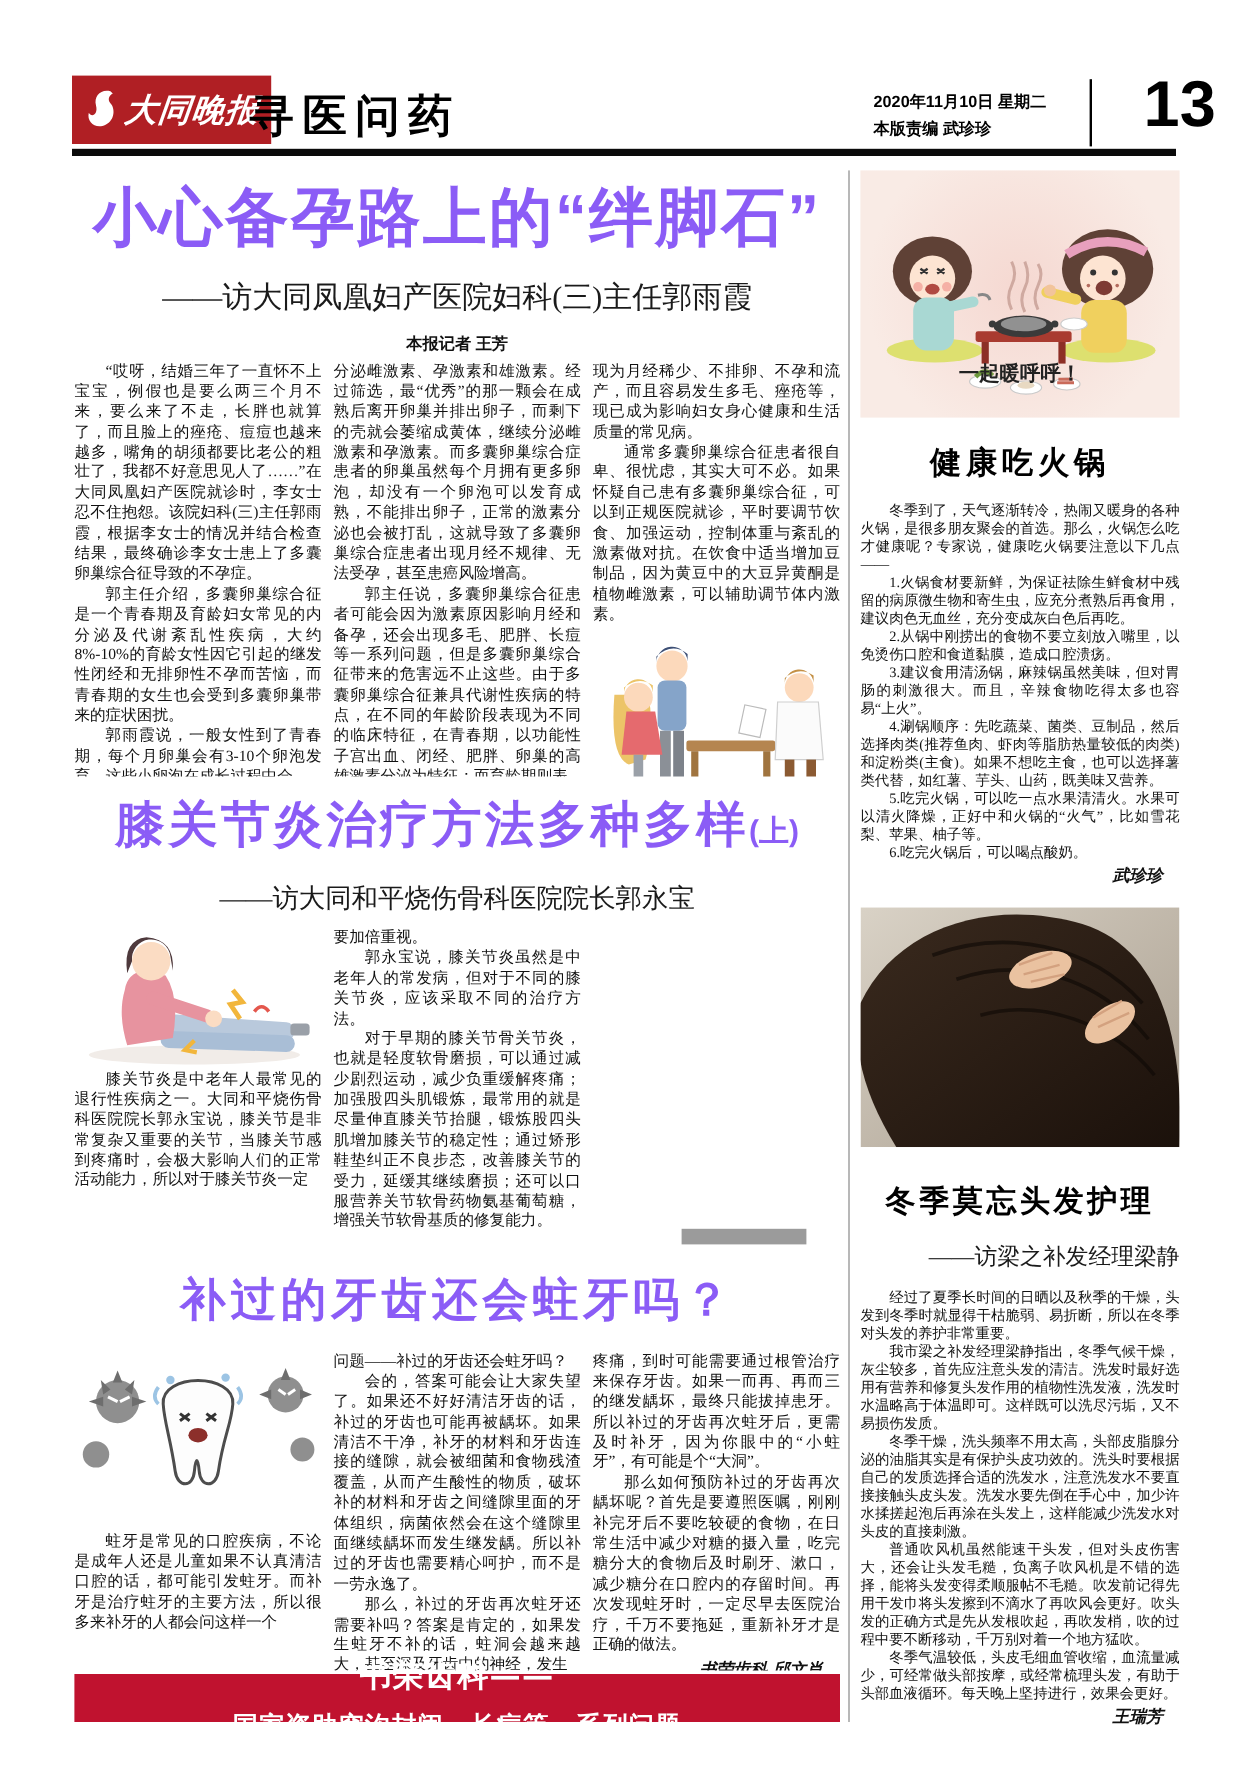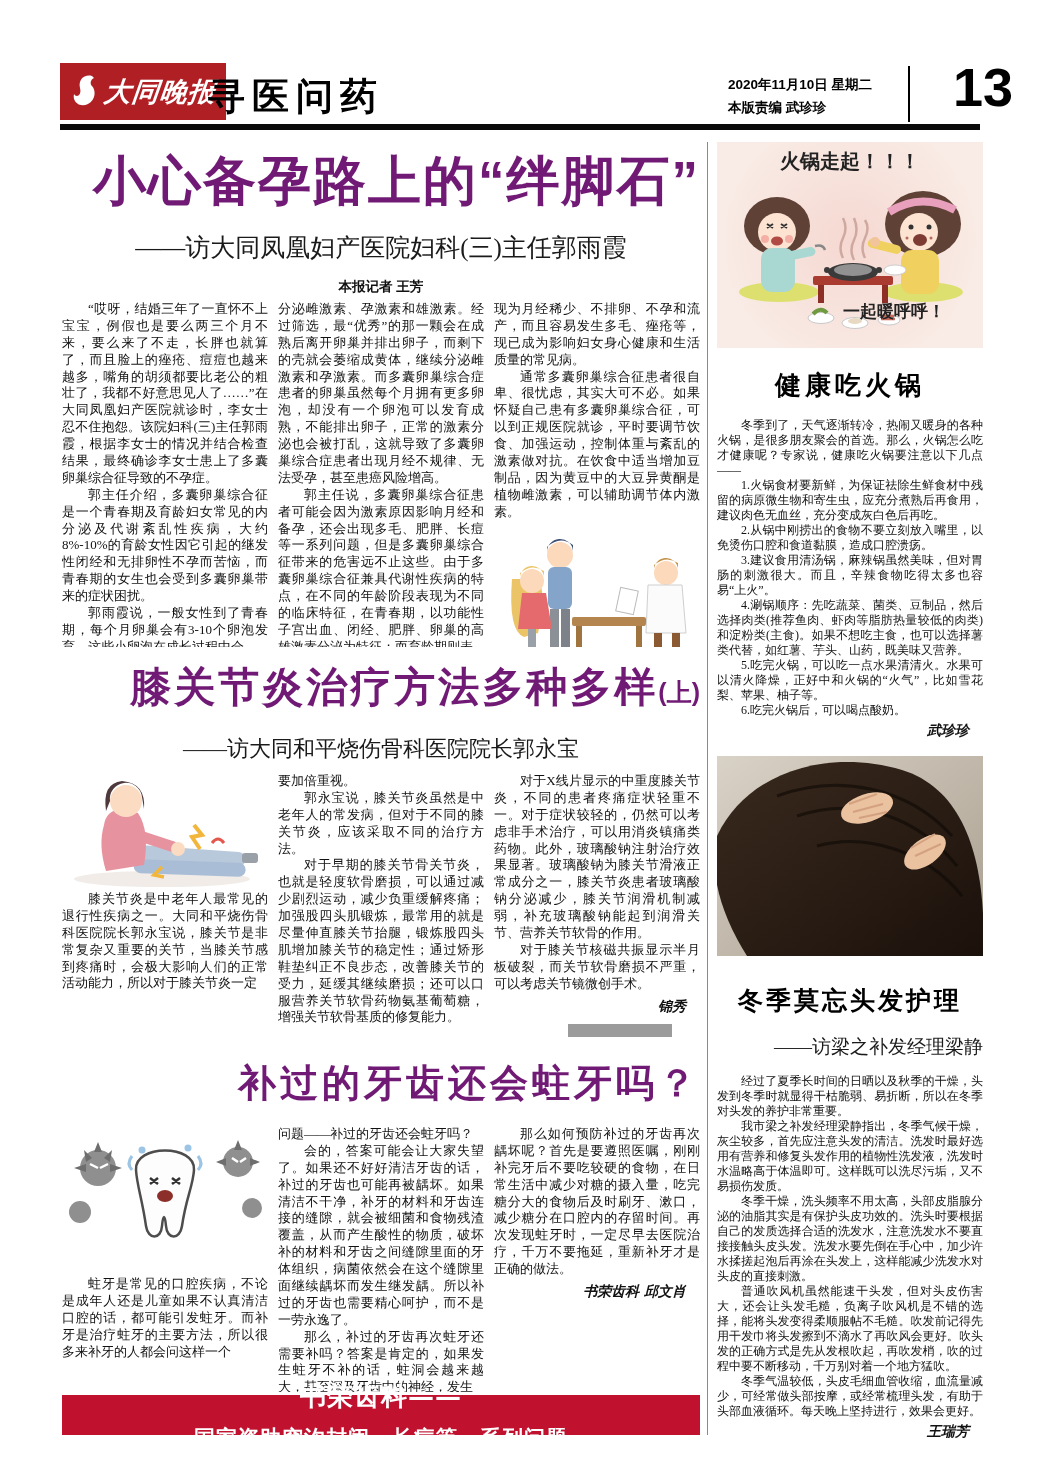--- a/index.html
+++ b/index.html
@@ -13,22 +13,22 @@
         font-size:27px;letter-spacing:1px;transform:skewX(-6deg);}
   .section-title{left:208px;top:72px;font-family:"Liberation Sans","DejaVu Sans",sans-serif;
         font-weight:900;font-size:37px;letter-spacing:7px;color:#000;}
   .dateblock{left:728px;top:74px;font-family:"Liberation Sans",sans-serif;font-weight:bold;
         font-size:13.5px;line-height:1.7;color:#000;}
   .pagenum-divider{left:908px;top:66px;width:2px;height:56px;background:#000;}
   .pagenum{left:920px;top:56px;font-family:"Liberation Sans",sans-serif;font-weight:900;font-size:54px;color:#000;margin-left:33px;}
   .header-rule{left:60px;top:124px;width:920px;height:6px;background:#0a0a0a;}
   .main-divider{left:707px;top:142px;width:1px;height:1293px;background:#8a8a8a;}
   
-  .atitle{left:62px;width:638px;text-align:right;font-family:"Liberation Sans","DejaVu Sans",sans-serif;
-        font-weight:900;color:#701a75;}
+  .atitle{left:62px;width:638px;text-align:center;font-family:"Liberation Sans","DejaVu Sans",sans-serif;
+        font-weight:900;color:#8b5cf6;}
   .asub{left:62px;width:638px;text-align:center;color:#1a1a1a;}
   .abody{left:62px;width:638px;display:flex;gap:10px;overflow:hidden;}
   .col{width:206px;font-size:13px;line-height:1.3;text-align:justify;overflow:hidden;}
   .col p{margin:0;text-indent:2em;}
   .col p.cont{text-indent:0;}
   .sig{text-align:right;padding-right:14px;font-style:italic;font-weight:bold;
        font-family:"DejaVu Serif",serif;font-size:14px;margin-top:4px;text-indent:0;}
   .illu{display:block;}
   
   .a1-title{top:146px;font-size:53px;letter-spacing:2px;}
@@ -48,21 +48,21 @@
   .banner{left:62px;top:1395px;width:638px;height:40px;background:#c0122f;color:#fff;
         display:flex;align-items:center;justify-content:center;gap:10px;flex-direction:column;}
   .banner .bprefix{font-family:"DejaVu Serif",serif;font-weight:bold;font-size:26px;letter-spacing:1px;}
   .banner .btext{font-family:"Liberation Sans",sans-serif;font-weight:900;font-size:21px;letter-spacing:1px;}
   
   .sb-illu{left:717px;top:142px;width:266px;height:206px;
         background:radial-gradient(circle at 50% 48%, #f5d8d1 0%, #f9ebe5 75%);overflow:hidden;}
   .sb-illu .cap-top{position:absolute;left:0;top:6px;width:100%;text-align:center;
         font-family:"Liberation Sans",sans-serif;font-weight:900;font-size:20px;color:#222;}
   .sb-illu .cap-bottom{position:absolute;left:0;top:158px;width:100%;text-align:center;
-        font-family:"Liberation Sans",sans-serif;font-weight:900;font-size:17px;color:#222;padding-left:44px;}
+        font-family:"Liberation Sans",sans-serif;font-weight:900;font-size:17px;color:#222;}
   .sb-title{left:717px;width:266px;text-align:center;font-family:"Liberation Sans",sans-serif;
         font-weight:900;color:#000;}
   .hp-title{top:368px;font-size:26px;letter-spacing:4px;}
   .sb-body{left:717px;width:266px;font-size:12px;line-height:1.25;text-align:justify;overflow:hidden;}
   .sb-body p{margin:0;text-indent:2em;}
   .hp-body{top:418px;height:334px;}
   .photo{left:717px;top:756px;width:266px;height:200px;overflow:hidden;}
   .hair-title{top:984px;font-size:25px;letter-spacing:3px;}
   .hair-sub{left:717px;top:1034px;width:266px;text-align:right;font-size:19px;color:#1a1a1a;}
   .hair-body{top:1074px;height:400px;}
@@ -154,25 +154,20 @@
       <path d="M132,52 L140,62 L130,64 L138,76" stroke="#f2b63c" stroke-width="4" fill="none"></path>
       <path d="M100,94 L92,102 L102,104" stroke="#f2b63c" stroke-width="3.5" fill="none"></path>
       <path d="M150,70 q6,-8 12,0" stroke="#e4574d" stroke-width="3" fill="none"></path>
     </svg>
     <p>膝关节炎是中老年人最常见的退行性疾病之一。大同和平烧伤骨科医院院长郭永宝说，膝关节是非常复杂又重要的关节，当膝关节感到疼痛时，会极大影响人们的正常活动能力，所以对于膝关节炎一定</p>
   </div>
   <div class="col">
     <p class="cont">要加倍重视。</p>
     <p>郭永宝说，膝关节炎虽然是中老年人的常发病，但对于不同的膝关节炎，应该采取不同的治疗方法。</p>
     <p>对于早期的膝关节骨关节炎，也就是轻度软骨磨损，可以通过减少剧烈运动，减少负重缓解疼痛；加强股四头肌锻炼，最常用的就是尽量伸直膝关节抬腿，锻炼股四头肌增加膝关节的稳定性；通过矫形鞋垫纠正不良步态，改善膝关节的受力，延缓其继续磨损；还可以口服营养关节软骨药物氨基葡萄糖，增强关节软骨基质的修复能力。</p>
-  </div>
-  <div class="col">
-    <p>对于X线片显示的中重度膝关节炎，不同的患者疼痛症状轻重不一。对于症状较轻的，仍然可以考虑非手术治疗，可以用消炎镇痛类药物。此外，玻璃酸钠注射治疗效果显著。玻璃酸钠为膝关节滑液正常成分之一，膝关节炎患者玻璃酸钠分泌减少，膝关节润滑机制减弱，补充玻璃酸钠能起到润滑关节、营养关节软骨的作用。</p>
-    <p>对于膝关节核磁共振显示半月板破裂，而关节软骨磨损不严重，可以考虑关节镜微创手术。</p>
-    <div class="sig">锦秀</div>
   </div>
 </div>
 <div class="abs gray-bar"></div>
 
 <div class="abs atitle a3-title">补过的牙齿还会蛀牙吗？</div>
 <div class="abs abody a3-body">
   <div class="col">
     <svg class="illu" width="206" height="150" viewBox="0 0 206 150">
 
       <g fill="#8f8f8f">
@@ -198,20 +193,21 @@
       <circle cx="126" cy="22" r="3.5" fill="#9cc4e4"></circle>
     </svg>
     <p>蛀牙是常见的口腔疾病，不论是成年人还是儿童如果不认真清洁口腔的话，都可能引发蛀牙。而补牙是治疗蛀牙的主要方法，所以很多来补牙的人都会问这样一个</p>
   </div>
   <div class="col">
     <p class="cont">问题——补过的牙齿还会蛀牙吗？</p>
     <p>会的，答案可能会让大家失望了。如果还不好好清洁牙齿的话，补过的牙齿也可能再被龋坏。如果清洁不干净，补牙的材料和牙齿连接的缝隙，就会被细菌和食物残渣覆盖，从而产生酸性的物质，破坏补的材料和牙齿之间缝隙里面的牙体组织，病菌依然会在这个缝隙里面继续龋坏而发生继发龋。所以补过的牙齿也需要精心呵护，而不是一劳永逸了。</p>
     <p>那么，补过的牙齿再次蛀牙还需要补吗？答案是肯定的，如果发生蛀牙不补的话，蛀洞会越来越大，甚至深及牙齿中的神经，发生</p>
   </div>
   <div class="col">
+    <p class="cont">疼痛，到时可能需要通过根管治疗来保存牙齿。如果一而再、再而三的继发龋坏，最终只能拔掉患牙。所以补过的牙齿再次蛀牙后，更需及时补牙，因为你眼中的“小蛀牙”，有可能是个“大洞”。</p>
     <p>那么如何预防补过的牙齿再次龋坏呢？首先是要遵照医嘱，刚刚补完牙后不要吃较硬的食物，在日常生活中减少对糖的摄入量，吃完糖分大的食物后及时刷牙、漱口，减少糖分在口腔内的存留时间。再次发现蛀牙时，一定尽早去医院治疗，千万不要拖延，重新补牙才是正确的做法。</p>
     <div class="sig">书荣齿科 邱文肖</div>
   </div>
 </div>
 
 <div class="abs banner">
   <span class="bprefix">书荣齿科——</span>
   <span class="btext">国家资助窝沟封闭、长痘等一系列问题</span>
 </div>
 
@@ -258,21 +254,20 @@
       <path d="M148,116 q-5,-10 0,-20 q5,-10 0,-18"></path>
     </g>
 
     <ellipse cx="104" cy="176" rx="13" ry="5.5" fill="#ffffff" stroke="#c9c9c9"></ellipse>
     <path d="M96,172 q8,-8 14,-1" stroke="#6f9a3f" stroke-width="4" fill="none"></path>
     <ellipse cx="138" cy="181" rx="13" ry="5.5" fill="#ffffff" stroke="#c9c9c9"></ellipse>
     <ellipse cx="138" cy="179" rx="7" ry="3" fill="#e8d9c2"></ellipse>
     <ellipse cx="172" cy="178" rx="11" ry="5" fill="#ffffff" stroke="#c9c9c9"></ellipse>
     <path d="M164,177 h14 m-13,-3 h12" stroke="#c96a5a" stroke-width="2.5"></path>
   </svg>
-  <div class="cap-top">火锅走起！！！</div>
   <div class="cap-bottom">一起暖呼呼！</div>
 </div>
 
 <div class="abs sb-title hp-title">健康吃火锅</div>
 <div class="abs sb-body hp-body">
   <p>冬季到了，天气逐渐转冷，热闹又暖身的各种火锅，是很多朋友聚会的首选。那么，火锅怎么吃才健康呢？专家说，健康吃火锅要注意以下几点——</p>
   <p>1.火锅食材要新鲜，为保证祛除生鲜食材中残留的病原微生物和寄生虫，应充分煮熟后再食用，建议肉色无血丝，充分变成灰白色后再吃。</p>
   <p>2.从锅中刚捞出的食物不要立刻放入嘴里，以免烫伤口腔和食道黏膜，造成口腔溃疡。</p>
   <p>3.建议食用清汤锅，麻辣锅虽然美味，但对胃肠的刺激很大。而且，辛辣食物吃得太多也容易“上火”。</p>
   <p>4.涮锅顺序：先吃蔬菜、菌类、豆制品，然后选择肉类(推荐鱼肉、虾肉等脂肪热量较低的肉类)和淀粉类(主食)。如果不想吃主食，也可以选择薯类代替，如红薯、芋头、山药，既美味又营养。</p>

